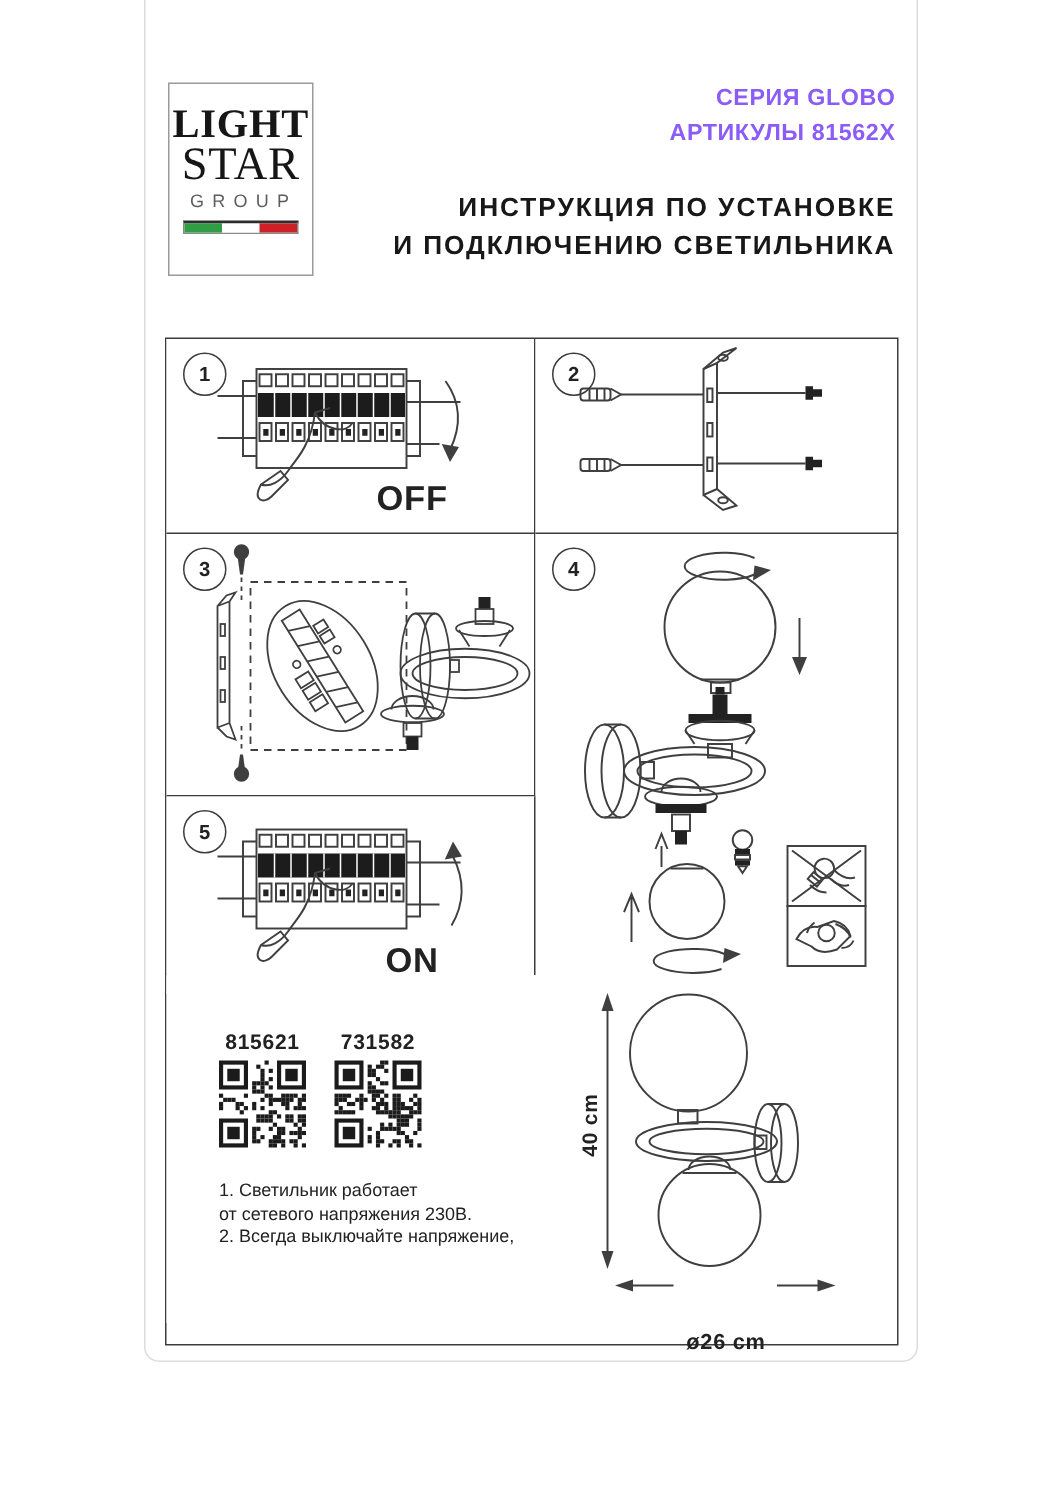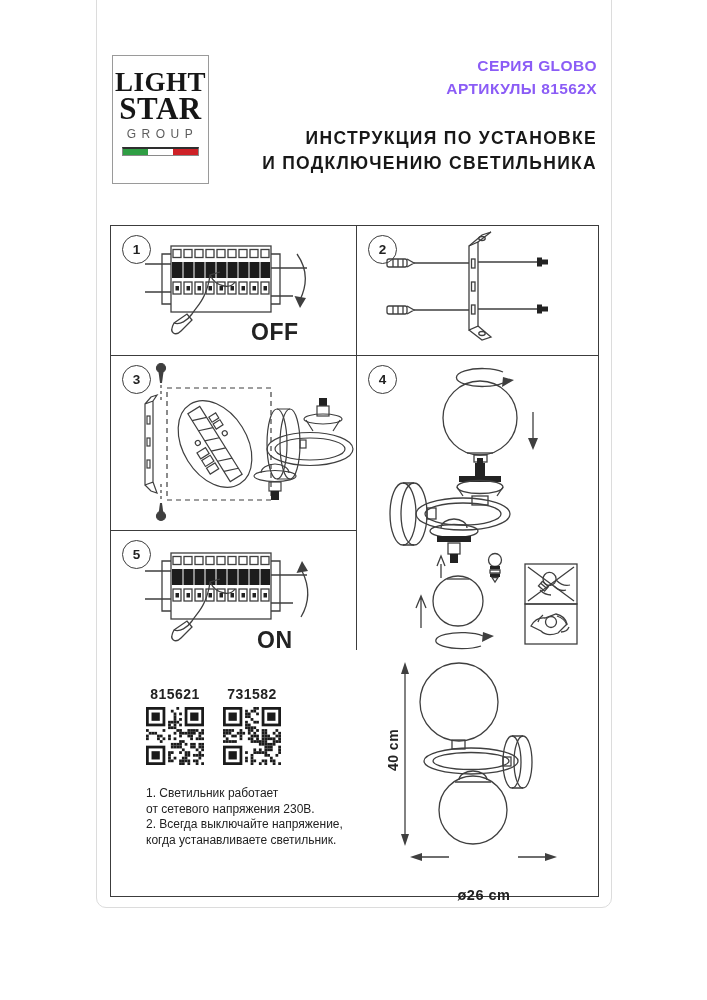--- a/index.html
+++ b/index.html
@@ -7,21 +7,21 @@
        font-family:"Liberation Sans", sans-serif;color:#1a1a1a;}
   .abs{position:absolute;}
   svg{display:block;overflow:visible;}
 
   
   .card-edge{left:96px;top:-60px;width:514px;height:966px;border:1px solid #dcdcdc;border-radius:10px;}
 
   
   .logo-box{left:112px;top:55px;width:97px;height:129px;border:1.5px solid #9a9a9a;background:#fff;box-sizing:border-box;text-align:center;}
   .logo-light{margin-top:14px;font-family:"Liberation Serif",serif;font-weight:bold;font-size:27px;line-height:25px;letter-spacing:.5px;color:#161616;}
-  .logo-star{font-family:"Liberation Serif",serif;font-weight:bold;font-size:31px;line-height:28px;letter-spacing:.5px;color:#161616;}
+  .logo-star{font-family:"Liberation Serif",serif;font-weight:normal;font-size:31px;line-height:28px;letter-spacing:.5px;color:#161616;}
   .logo-group{margin-top:4px;font-size:12px;letter-spacing:5.5px;padding-left:4px;color:#5d5d5d;}
   .logo-flag{margin:6px 9px 0 9px;height:9px;border:1px solid #8a8a8a;border-top:2.5px solid #2e2e2e;display:flex;box-sizing:border-box;}
   .logo-flag span{flex:1;height:100%;}
 
   .titles{right:110px;top:54px;text-align:right;}
   .t-small{font-size:15.5px;font-weight:bold;line-height:23px;letter-spacing:.4px;color:#8b5cf6;}
   .t-big{font-size:17.5px;font-weight:bold;line-height:25px;letter-spacing:1.3px;color:#181818;}
   .t-gap{height:26px;}
 
   
@@ -622,21 +622,20 @@
         <rect x="44.19047619047619" y="5.523809523809524" width="8.285714285714285" height="8.285714285714285" fill="#1b1b1b"></rect>
         <rect x="0" y="38.666666666666664" width="19.333333333333332" height="19.333333333333332" fill="#1b1b1b"></rect>
         <rect x="2.761904761904762" y="41.42857142857143" width="13.80952380952381" height="13.80952380952381" fill="#fff"></rect>
         <rect x="5.523809523809524" y="44.19047619047619" width="8.285714285714285" height="8.285714285714285" fill="#1b1b1b"></rect>
       </svg>
 
     <div class="notes">
       <span>1. Светильник работает</span>
       <span>от сетевого напряжения 230В.</span>
       <span>2. Всегда выключайте напряжение,</span>
-      <span>когда устанавливаете светильник.</span>
     </div>
 
     <svg class="abs" style="left:0;top:0;" width="487" height="232" viewBox="0 0 487 232">
       <g stroke="#3f3f3f" fill="none" stroke-width="1.3">
         <g>
           <path d="M294 22 V186"></path>
           <polygon points="294,12 290,24 298,24" fill="#3f3f3f" stroke="none"></polygon>
           <polygon points="294,196 290,184 298,184" fill="#3f3f3f" stroke="none"></polygon>
         </g>
         <circle cx="348" cy="52" r="39"></circle>

